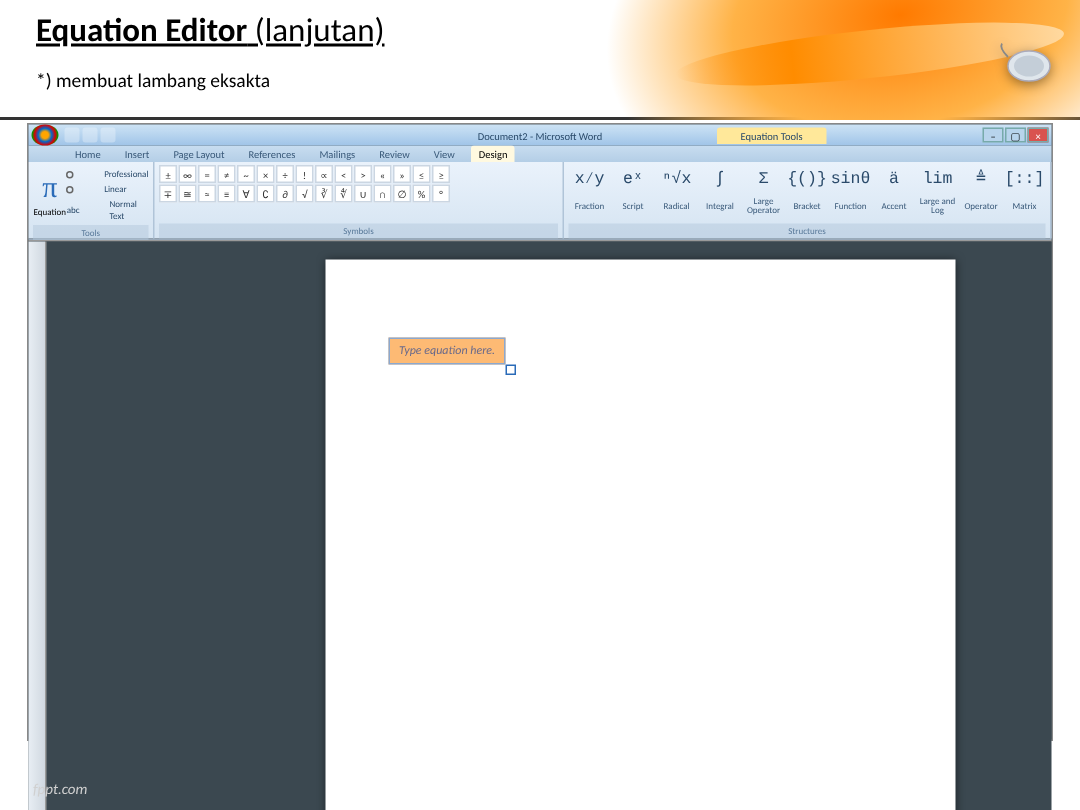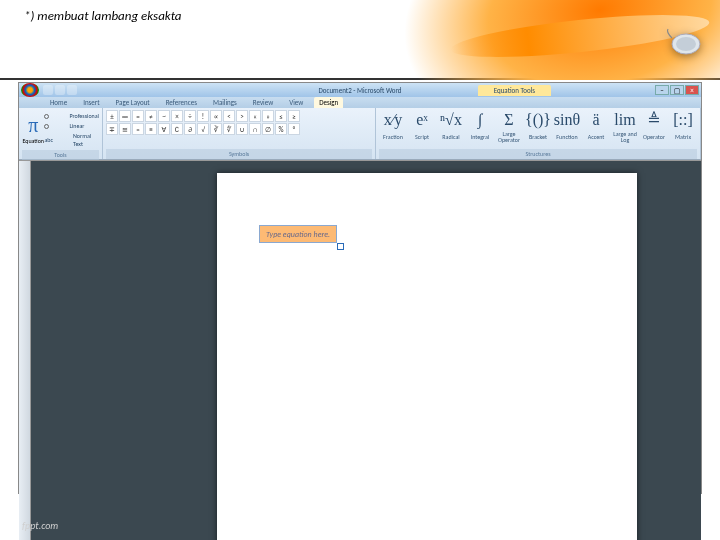--- a/index.html
+++ b/index.html
@@ -1,21 +1,21 @@
 <!DOCTYPE html>
 <html><head>
 <meta charset="utf-8">
 <style>
 *{margin:0;padding:0;box-sizing:border-box;font-family:Calibri,Arial,sans-serif}
 body{width:720px;height:540px;background:#fff;position:relative;overflow:hidden}
 .slide-header{height:80px;padding:6px 24px 0;border-bottom:2px solid #333;position:relative}
 .slide-title{font-size:22px;color:#000;font-weight:400}
 .slide-title .bold{font-weight:700}
 .slide-title .under{text-decoration:underline}
-.slide-sub{font-size:13px;font-style:italic;color:#000;margin-top:2px}
+.slide-sub{font-size:13px;color:#000;margin-top:14px}
 .orange-swirl{position:absolute;top:0;right:0;width:340px;height:80px;overflow:hidden;pointer-events:none}
 .orange-swirl::before{content:'';position:absolute;top:-120px;right:-80px;width:400px;height:260px;background:radial-gradient(ellipse at center,#ff7a00 0%,#ffb347 40%,transparent 70%);border-radius:50%;transform:rotate(-12deg)}
 .orange-swirl::after{content:'';position:absolute;top:20px;right:10px;width:260px;height:32px;background:linear-gradient(90deg,transparent 0%,#ff8c00 30%,#ffd9a0 100%);border-radius:50%;transform:rotate(-6deg)}
 .mouse-icon{position:absolute;top:28px;right:16px;width:40px;height:30px;z-index:5}
 .mouse-icon svg{width:100%;height:100%;filter:drop-shadow(0 2px 4px rgba(0,0,0,0.4))}
 
 .word-window{position:absolute;top:82px;left:18px;right:18px;height:412px;border:1px solid #888;background:#3b4850;display:flex;flex-direction:column;font-size:8px}
 .titlebar{height:14px;background:linear-gradient(#cde3f5,#a0c4e8);display:flex;align-items:center;position:relative}
 .titlebar .office-btn{width:18px;height:14px;background:radial-gradient(circle,#ffa500 20%,#0066cc 40%,#d00 60%,#090 75%);border-radius:50%;margin-left:2px}
 .qat{display:flex;gap:2px;margin-left:4px}
@@ -35,37 +35,40 @@
 .rgroup-title{font-size:6px;text-align:center;color:#5a7a9a;padding:1px 0;background:rgba(180,200,220,0.5)}
 .eq-btn{width:26px;height:38px;display:flex;flex-direction:column;align-items:center;justify-content:center}
 .pi-icon{font-size:20px;color:#2a6bb8;font-family:'Times New Roman',serif}
 .eq-options{display:flex;flex-direction:column;gap:2px;font-size:6px;color:#2a4a6a;padding:2px 0}
 .eq-options div{display:flex;align-items:center;gap:20px}
 .eq-options .radio{width:5px;height:5px;border:1px solid #666;border-radius:50%}
 .symbols-grid{display:grid;grid-template-columns:repeat(15,12px);grid-template-rows:repeat(2,12px);gap:1px;flex:1}
 .symbols-grid span{background:#fff;border:1px solid #cbd6e2;display:flex;align-items:center;justify-content:center;font-size:7px;color:#333}
 .structures{display:flex;gap:1px}
 .struct{width:28px;display:flex;flex-direction:column;align-items:center;font-size:6px;color:#3a5a7a;text-align:center;line-height:1}
-.struct .sicon{height:20px;display:flex;align-items:center;justify-content:center;font-size:16px;color:#2a4a6a;font-family:Liberation Serif, serif}
+.struct .sicon{height:20px;display:flex;align-items:center;justify-content:center;font-size:11px;color:#2a4a6a;font-family:Liberation Mono, monospace}
 .struct .slabel{height:14px;display:flex;align-items:center;justify-content:center}
 
 .ruler-h{height:11px;background:linear-gradient(#e8eef4,#d0d8e0);border-bottom:1px solid #999;position:relative}
 .ruler-h::after{content:'';position:absolute;left:150px;right:18px;top:0;bottom:0;background:repeating-linear-gradient(90deg,#fff 0,#fff 8px,#bbb 8px,#bbb 9px)}
 .doc-area{flex:1;display:flex;background:#3b4850;position:relative}
 .ruler-v{width:12px;background:linear-gradient(90deg,#e8eef4,#d0d8e0);border-right:1px solid #999}
 .page-canvas{flex:1;display:flex;justify-content:center;padding:12px 18px 0 140px;overflow:hidden}
 .page{width:420px;height:560px;background:#fff;box-shadow:0 0 6px rgba(0,0,0,0.6);padding:52px 42px;position:relative}
 .equation-box{display:inline-block;border:1px solid #8aa8d0;background:#fdba74;padding:3px 6px;font-size:8px;color:#6a6a8a;font-style:italic;position:relative}
 .eq-handle{position:absolute;right:-8px;bottom:-8px;width:7px;height:7px;background:#fff;border:1px solid #2a6bb8}
 .footer-watermark{position:absolute;bottom:8px;left:22px;font-size:10px;color:#d0d0d0;font-style:italic}
 </style>
 </head>
 <body>
 
 <div class="slide-header">
+  <div class="slide-title">
+    <span class="bold under">Equation Editor</span><span class="under"> (lanjutan)</span>
+  </div>
   <div class="slide-sub">*) membuat lambang eksakta</div>
   <div class="orange-swirl"></div>
   <div class="mouse-icon">
     <svg viewBox="0 0 40 30">
         <ellipse cx="22" cy="16" rx="14" ry="10" fill="#dfe6ec" stroke="#aab" stroke-width="1"></ellipse>
         <ellipse cx="22" cy="16" rx="10" ry="7" fill="#c4ced8"></ellipse>
         <path d="M8 10 Q 2 4 4 1" stroke="#888" stroke-width="1.2" fill="none"></path>
       </svg>
   </div>
 </div>

